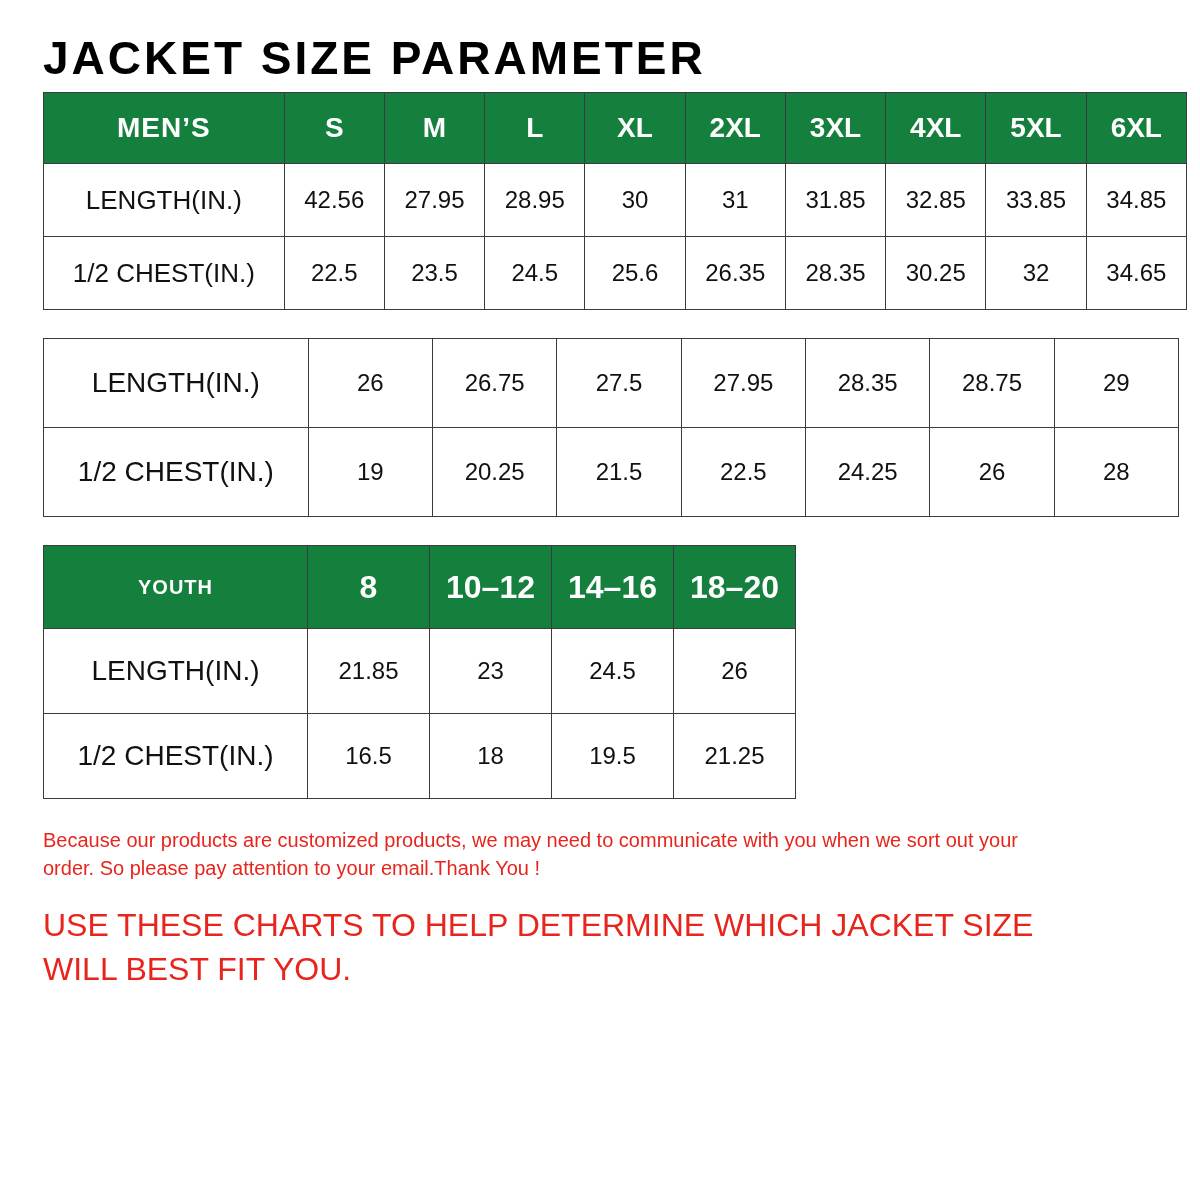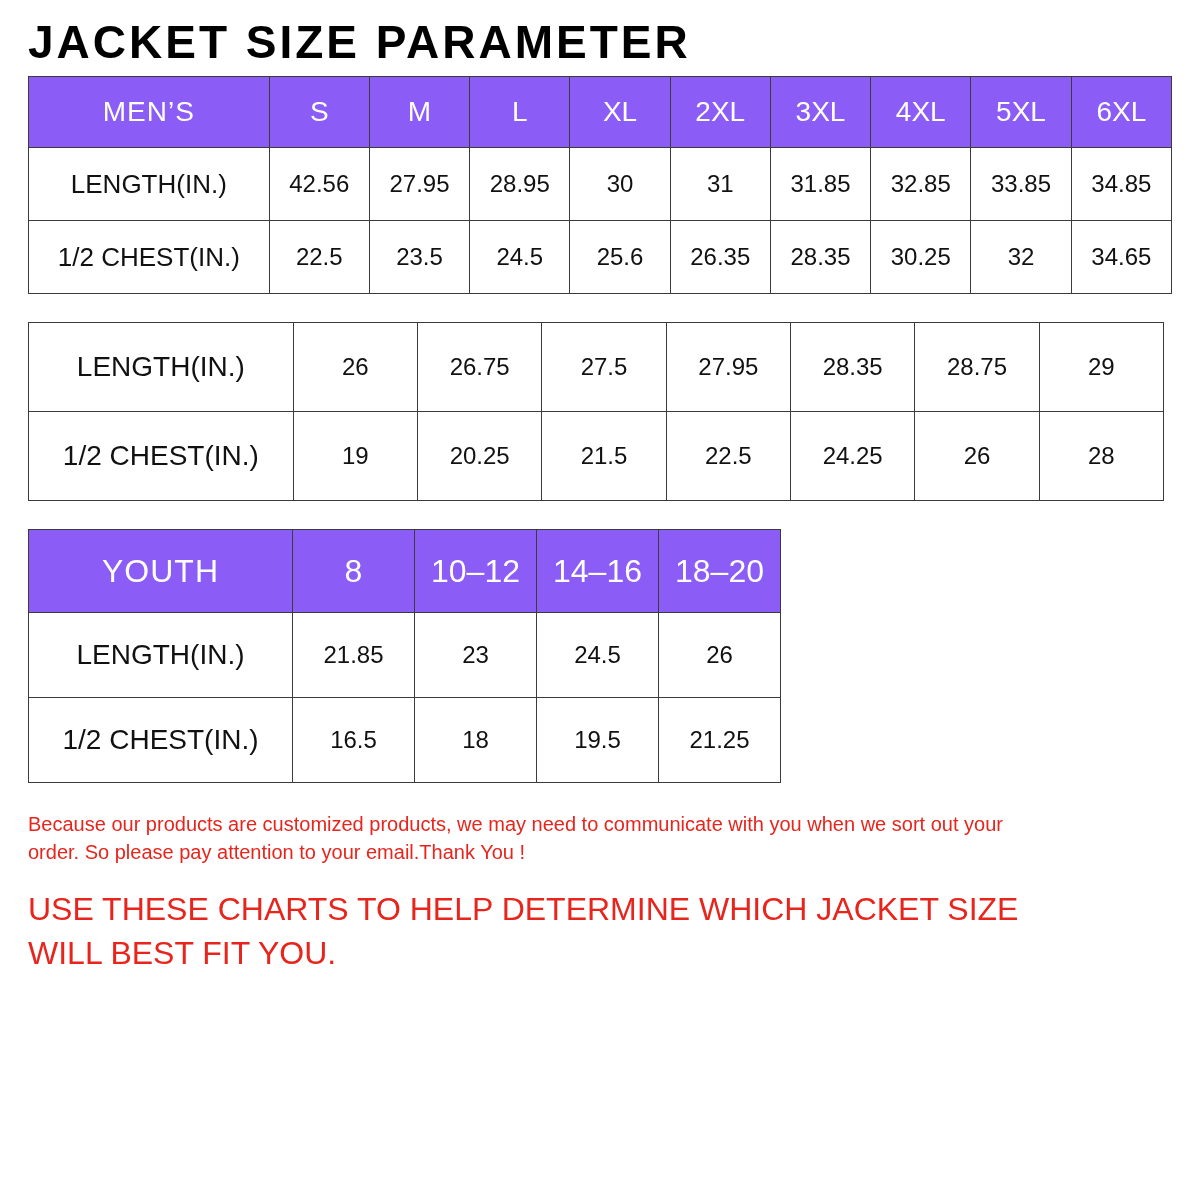--- a/index.html
+++ b/index.html
@@ -11,21 +11,22 @@
     width: 1200px;
     height: 1200px;
     font-family: "Liberation Sans", sans-serif;
     color: #000000;
     overflow: hidden;
   }
   .page {
     box-sizing: border-box;
     width: 1080px;
     height: 1200px;
-    padding: 14px 28px 0 28px;
+    padding: 30px 28px 0 28px;
+    margin-left: 15px;
   }
   .title {
     font-size: 46px;
     font-weight: bold;
     letter-spacing: 3px;
     margin: 4px 0 10px 0;
     line-height: 1.05;
   }
   .note-top {
     color: #e8251d;
@@ -42,42 +43,42 @@
   table.size td {
     border: 1px solid #3b3b3b;
     text-align: center;
     vertical-align: middle;
     font-size: 24px;
     color: #111;
     background: #ffffff;
     padding: 0;
   }
   table.size tr.header td {
-    background: #8b5cf6;
+    background: #15803d;
     color: #ffffff;
-    font-weight: normal;
+    font-weight: bold;
   }
   
   .men { width: 1144px; }
   .men td { height: 72px; }
   .men tr.header td { height: 70px; font-size: 28px; }
   .men tr.header td.lbl { font-size: 28px; letter-spacing: 1px; }
   .men td.lbl { font-size: 26px; }
   
   .women { width: 1136px; }
   .women td { height: 88px; }
   .women tr.header td { height: 86px; font-size: 32px; }
   .women td.lbl { font-size: 28px; }
   .women tr.header td.lbl { font-size: 32px; letter-spacing: 1px; }
   
   .youth { width: 752px; }
   .youth td { height: 84px; }
   .youth tr.header td { height: 82px; font-size: 32px; }
   .youth td.lbl { font-size: 28px; }
-  .youth tr.header td.lbl { font-size: 32px; letter-spacing: 1px; }
+  .youth tr.header td.lbl { font-size: 20px; letter-spacing: 1px; }
 
   .note-bottom {
     color: #e8251d;
     font-size: 20px;
     line-height: 1.38;
     max-width: 1140px;
     margin-top: 14px;
   }
   .note-bottom2 {
     color: #e8251d;

